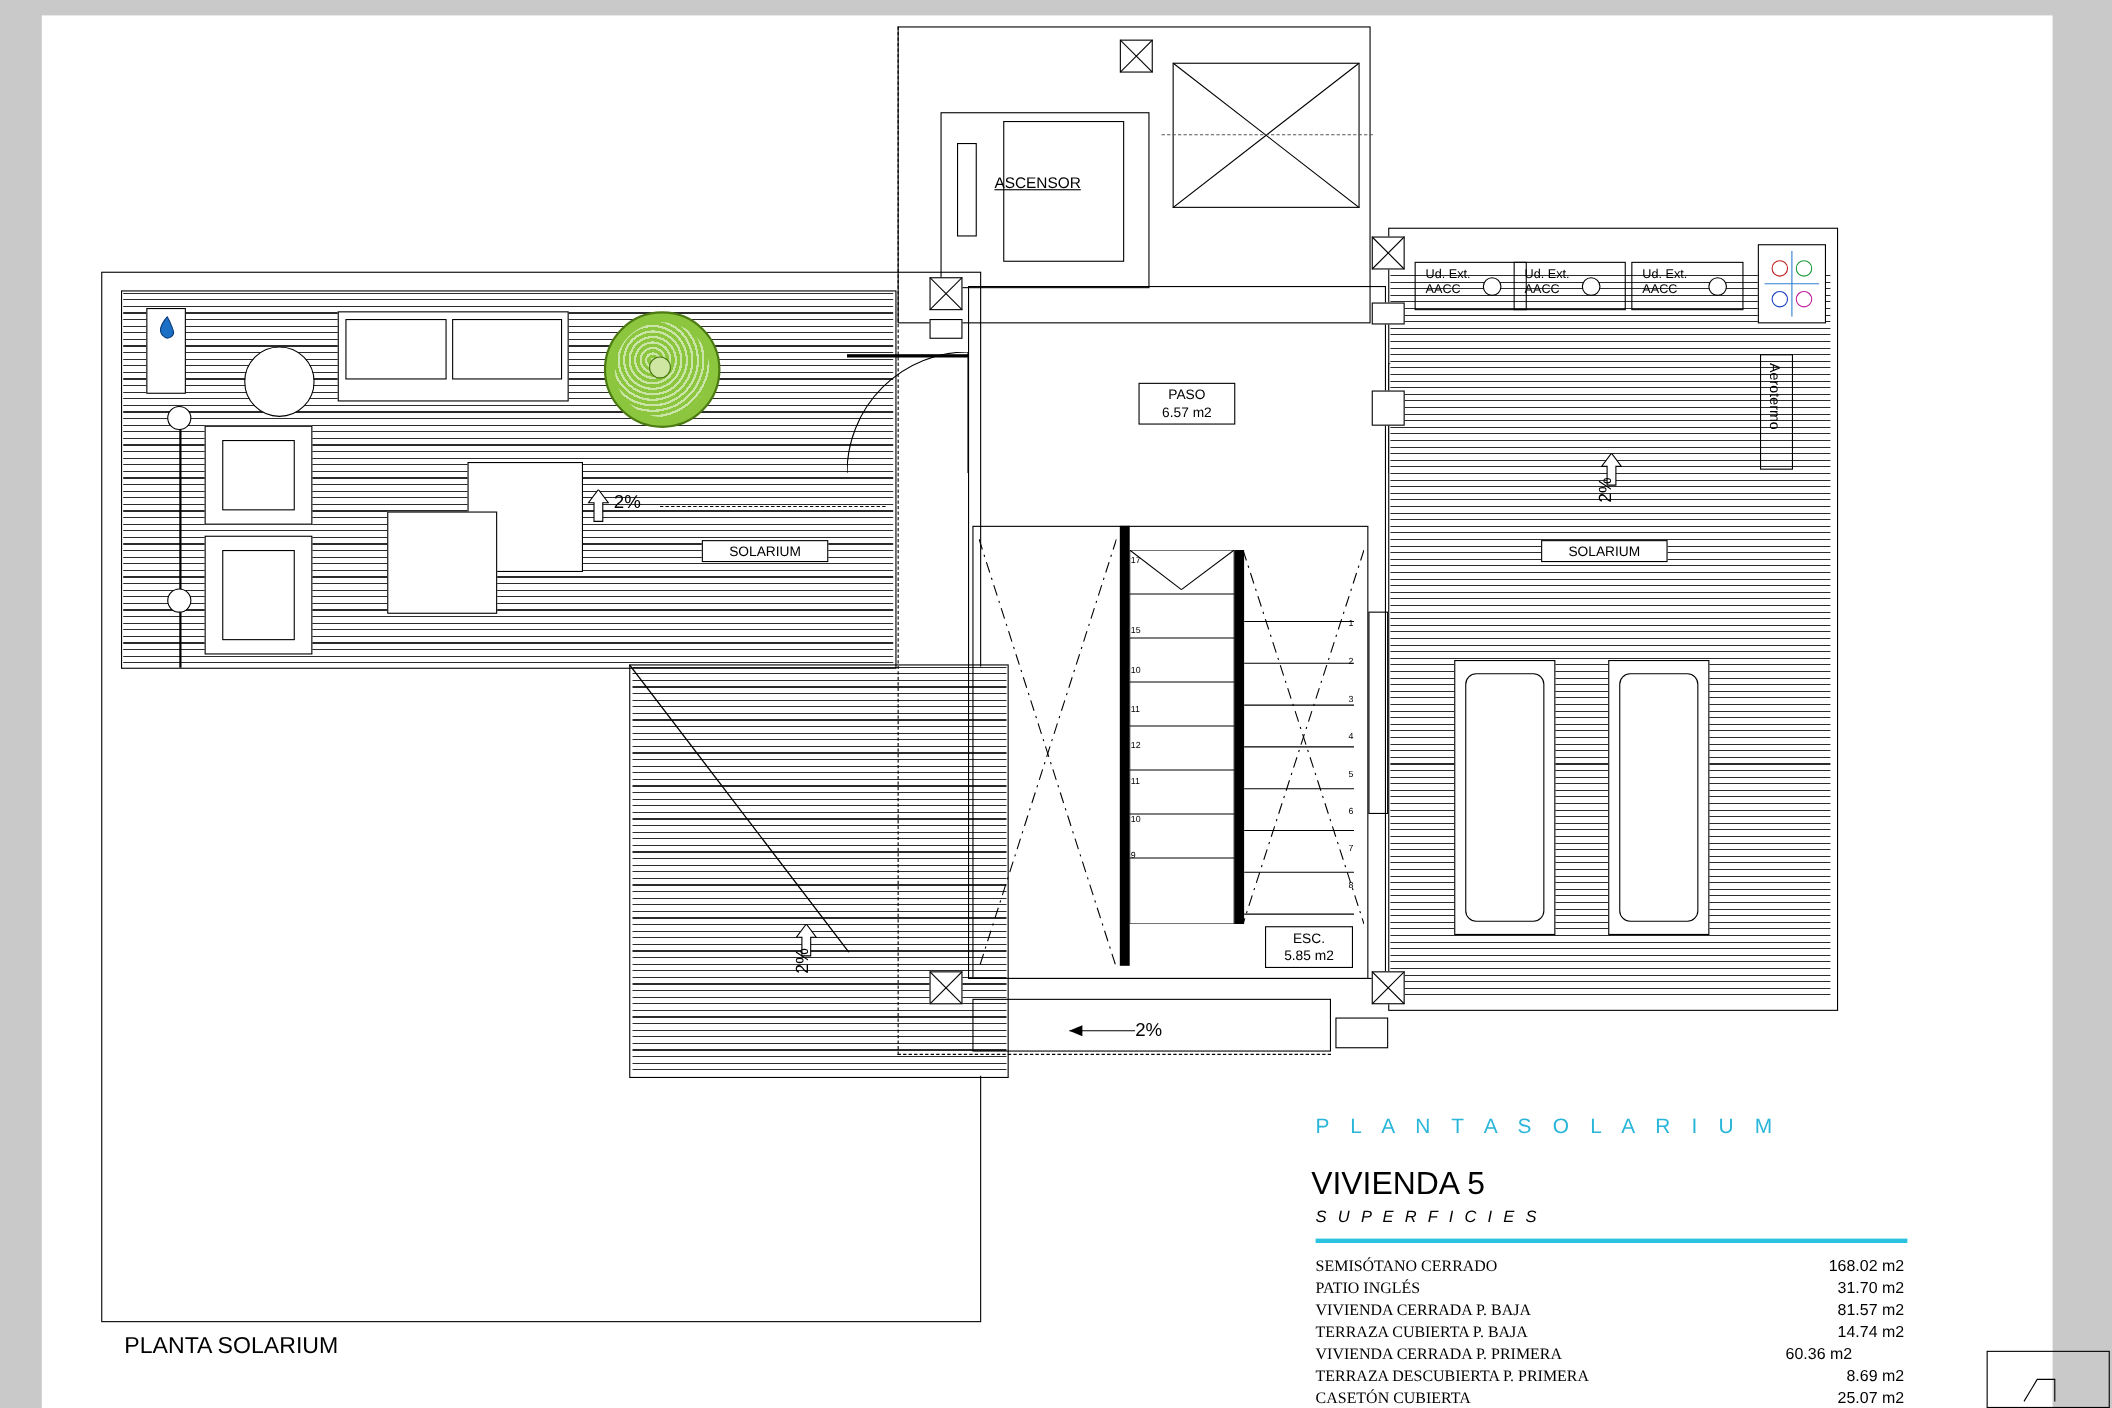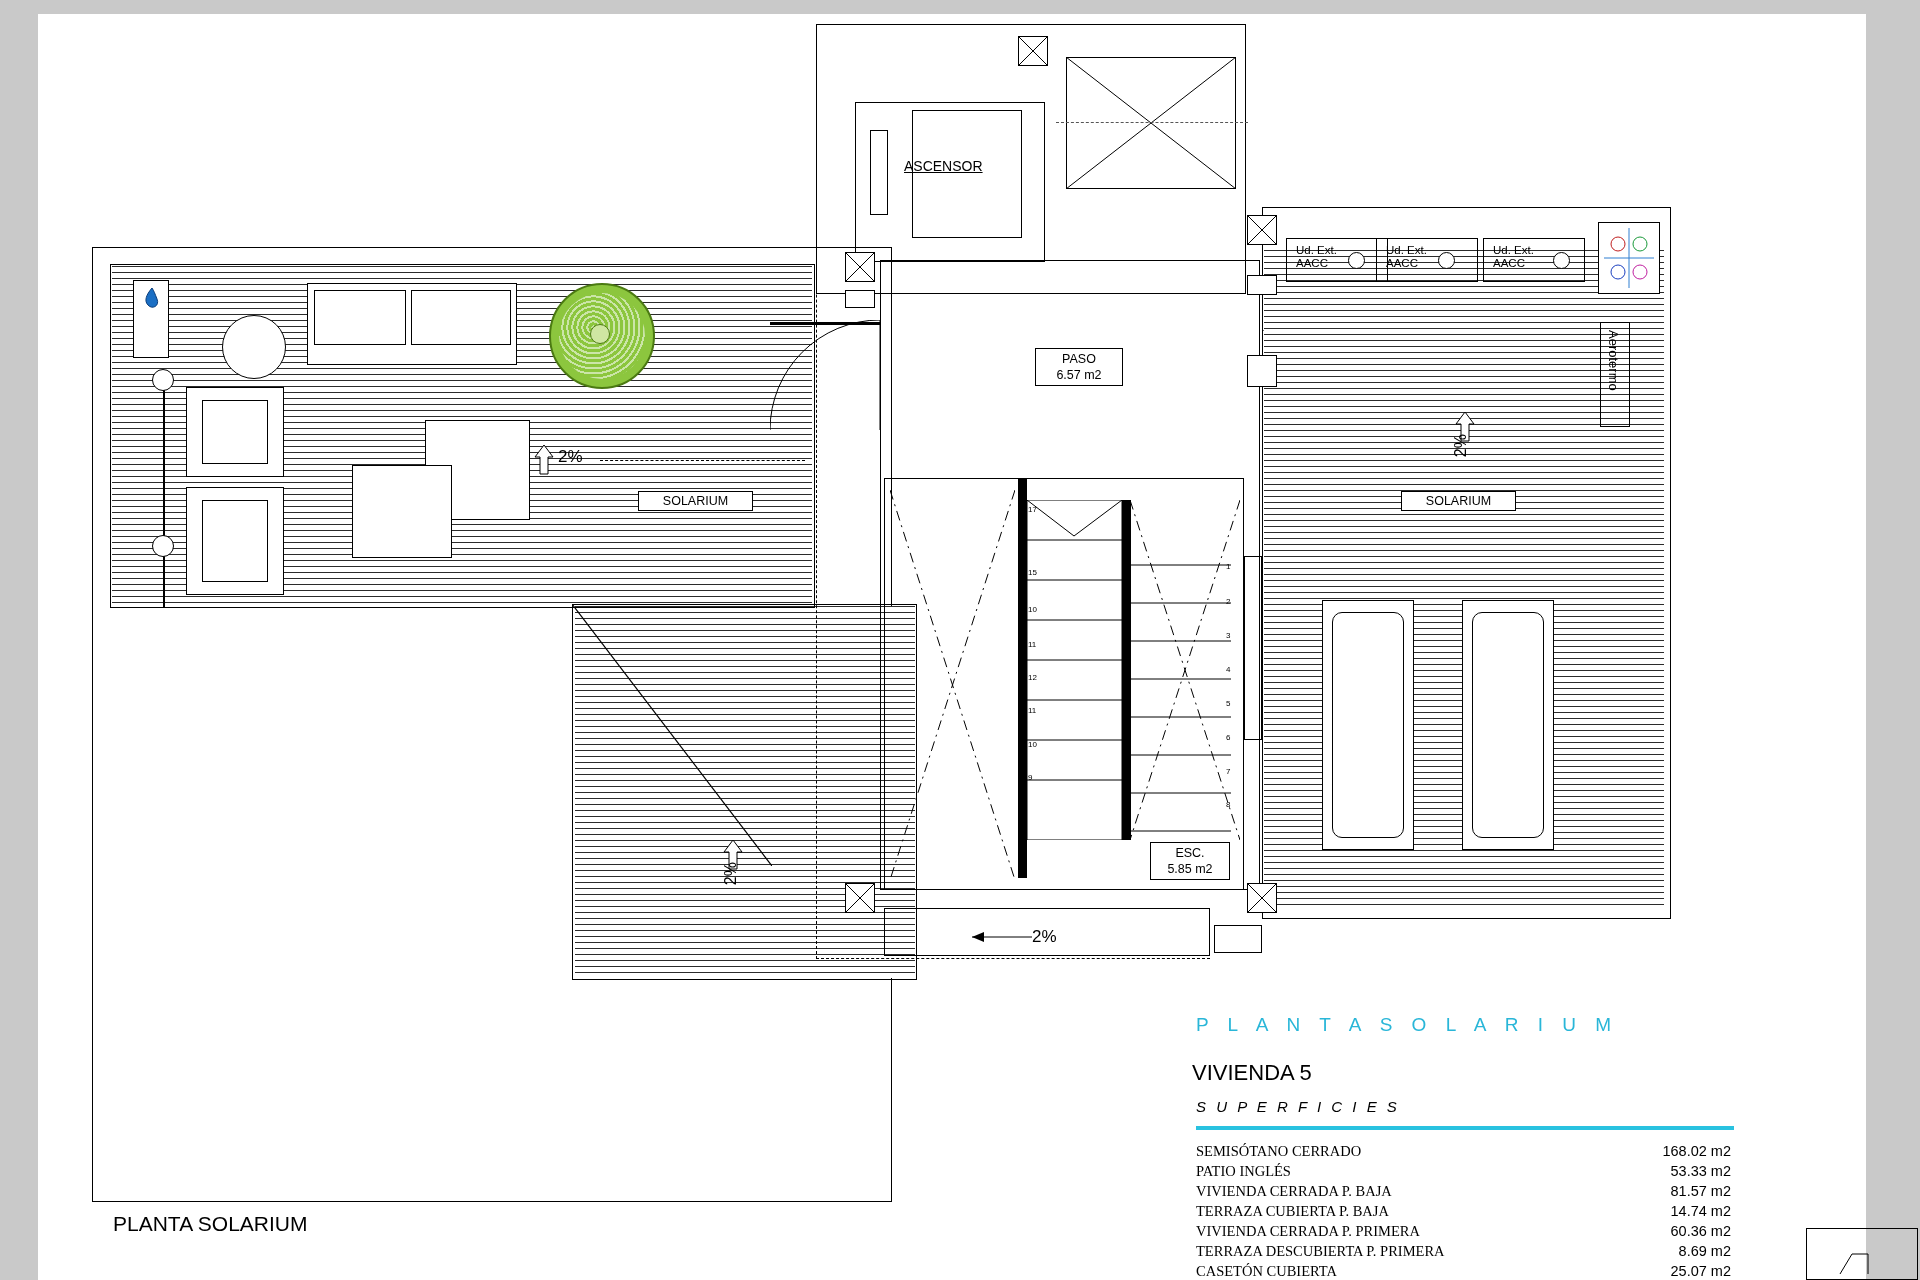--- a/index.html
+++ b/index.html
@@ -12,21 +12,21 @@
   .box{position:absolute;border:1px solid #000;box-sizing:border-box;background:transparent;}
   .boxw{position:absolute;border:1px solid #000;box-sizing:border-box;background:#fff;}
   .thick{position:absolute;background:#000;}
   .lbl{position:absolute;font-size:13px;line-height:14px;white-space:nowrap;}
   .lblbox{position:absolute;border:1px solid #000;background:#fff;box-sizing:border-box;
           font-size:12.5px;text-align:center;padding:2px 5px;line-height:14px;white-space:nowrap;}
   .tiny{position:absolute;font-size:8px;line-height:9px;white-space:nowrap;}
   .hatch{position:absolute;background:repeating-linear-gradient(to bottom,
           #2b2b2b 0px,#2b2b2b 1px,#ffffff 1px,#ffffff 6px);}
   .title-cyan{position:absolute;color:#29b6d8;font-size:19px;letter-spacing:7px;white-space:nowrap;}
-  .big{position:absolute;font-size:22px;white-space:nowrap;}
+  .big{position:absolute;font-size:29px;white-space:nowrap;}
   .sup{position:absolute;font-size:15px;letter-spacing:3px;white-space:nowrap;}
   .cyanrule{position:absolute;background:#29c2e0;height:4px;}
   .tbl{position:absolute;font-size:14.5px;line-height:19.5px;white-space:nowrap;}
   .tbl .r{position:absolute;font-family:Liberation Serif, serif;}
   .tbl .v{position:absolute;text-align:right;}
   .dash{position:absolute;border-top:1px dashed #000;}
   .dashv{position:absolute;border-left:1px dashed #000;}
   .dashdot{position:absolute;border-top:1px dashed #555;}
   .plant{position:absolute;border-radius:50%;background:#8cc63e;border:2px solid #4b7a12;}
   .plant:after{content:"";position:absolute;inset:8px;border-radius:50%;
@@ -336,30 +336,30 @@
 
   <div class="sup" style="left:1196px;top:1098px;font-style:italic;">S U P E R F I C I E S</div>
 
   <div class="cyanrule" style="left:1196px;top:1126px;width:538px;"></div>
 
   <div class="tbl" style="left:1196px;top:1142px;width:545px;height:140px;">
     <div class="r" style="left:0;top:0px;"><span>SEMISÓTANO CERRADO</span></div>
     <div class="v" style="left:380px;top:0px;width:155px;"><span>168.02 m2</span></div>
 
     <div class="r" style="left:0;top:20px;"><span>PATIO INGLÉS</span></div>
-    <div class="v" style="left:380px;top:20px;width:155px;"><span>53.33 m2</span></div>
+    <div class="v" style="left:380px;top:20px;width:155px;"><span>31.70 m2</span></div>
 
     <div class="r" style="left:0;top:40px;"><span>VIVIENDA CERRADA P. BAJA</span></div>
     <div class="v" style="left:380px;top:40px;width:155px;"><span>81.57 m2</span></div>
 
     <div class="r" style="left:0;top:60px;"><span>TERRAZA CUBIERTA P. BAJA</span></div>
     <div class="v" style="left:380px;top:60px;width:155px;"><span>14.74 m2</span></div>
 
     <div class="r" style="left:0;top:80px;"><span>VIVIENDA CERRADA P. PRIMERA</span></div>
-    <div class="v" style="left:380px;top:80px;width:155px;"><span>60.36 m2</span></div>
+    <div class="v" style="left:380px;top:80px;width:155px;text-align:center;"><span>60.36 m2</span></div>
 
     <div class="r" style="left:0;top:100px;"><span>TERRAZA DESCUBIERTA P. PRIMERA</span></div>
     <div class="v" style="left:380px;top:100px;width:155px;"><span>8.69 m2</span></div>
 
     <div class="r" style="left:0;top:120px;"><span>CASETÓN CUBIERTA</span></div>
     <div class="v" style="left:380px;top:120px;width:155px;"><span>25.07 m2</span></div>
   </div>
 
   <div class="big" style="left:113px;top:1212px;font-size:21px;">PLANTA SOLARIUM</div>
 

